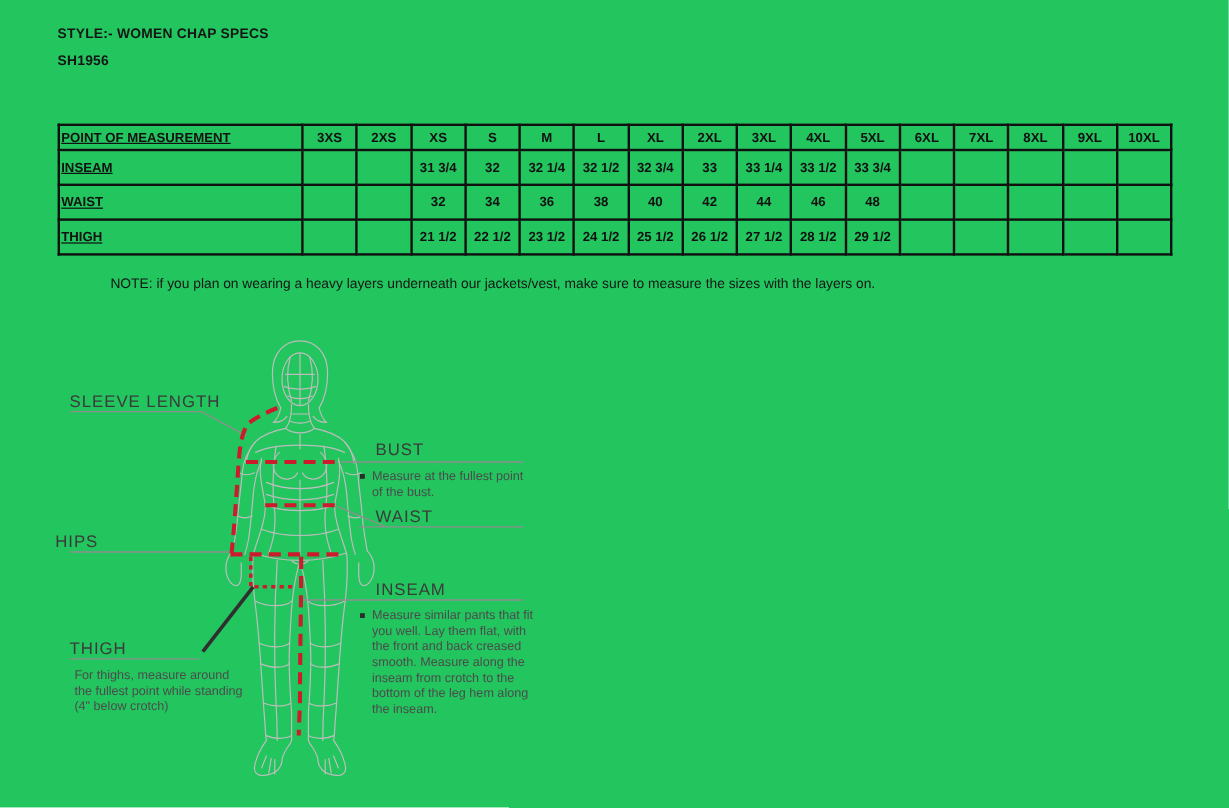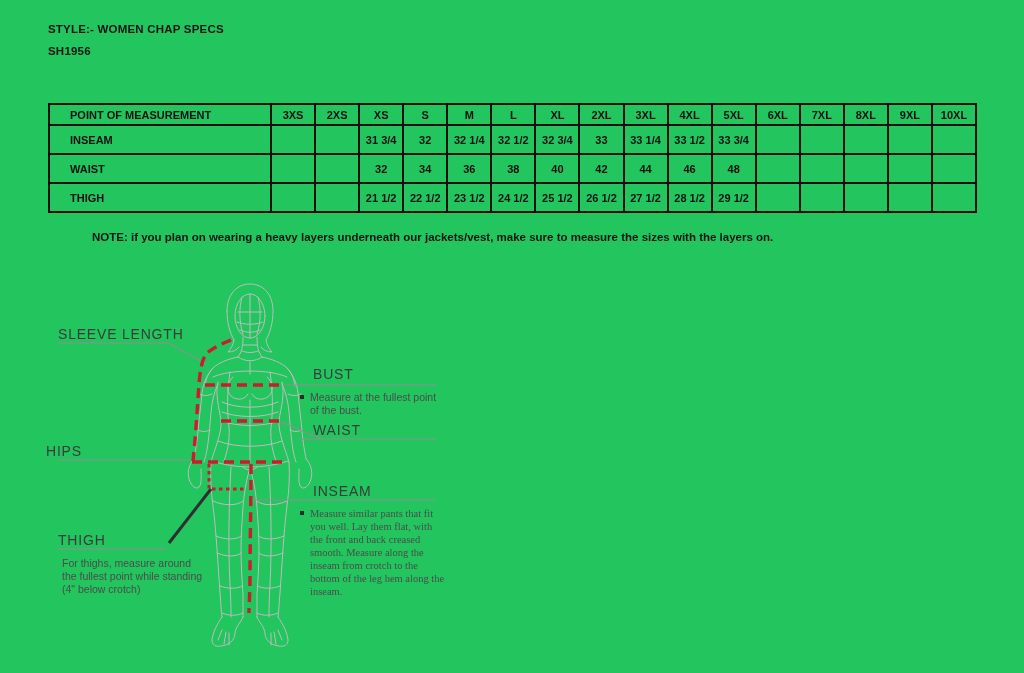--- a/index.html
+++ b/index.html
@@ -8,23 +8,23 @@
   
   .title-line{position:absolute;left:48px;font-size:11.5px;font-weight:bold;color:#151515;letter-spacing:.2px;}
   #style-line{top:23px;}
   #style-code{top:45px;}
   
   table.size-table{position:absolute;left:48px;top:103px;width:929px;border-collapse:collapse;table-layout:fixed;}
   .size-table th,.size-table td{border:2px solid #101010;font-size:11px;font-weight:bold;color:#111;
         text-align:center;vertical-align:middle;padding:0 2px;white-space:nowrap;overflow:hidden;}
   .size-table thead th{height:19px;}
   .size-table tbody th,.size-table tbody td{height:27px;}
-  .size-table .pom{width:198px;text-align:left;padding-left:20px;}
-  
-  .note-line{position:absolute;left:48px;top:231px;font-size:11.5px;font-weight:bold;color:#151515;padding-left:44px;}
+  .size-table .pom{width:198px;text-align:left;padding-left:1px;text-decoration:underline;}
+  
+  .note-line{position:absolute;left:48px;top:231px;font-size:11.5px;font-weight:normal;color:#151515;padding-left:44px;}
   
   :root{--red:#cc1b2c;--fig:#bdbdbd;--leader:#8f8f8f;}
   svg.diagram{position:absolute;left:0;top:0;pointer-events:none;}
   .fig{fill:none;stroke:var(--fig);stroke-width:1;stroke-linecap:round;}
   .red{fill:none;stroke:var(--red);stroke-width:3.4;stroke-dasharray:10 6;}
   .red-fine{fill:none;stroke:var(--red);stroke-width:3;stroke-dasharray:3.5 3.5;}
   .leader{fill:none;stroke:var(--leader);stroke-width:1.1;}
   .leader-thick{fill:none;stroke:#2f2f2f;stroke-width:3;}
   .m-label{position:absolute;}
   .m-title{font-size:14px;letter-spacing:.8px;color:#3b3b3b;font-weight:normal;}
@@ -186,18 +186,18 @@
 
   <div class="m-label m-title" style="left:313px;top:366px;">BUST</div>
   <div class="m-desc" style="left:300px;top:391px;width:140px;">
     <span class="bullet"></span>
     <span>Measure at the fullest point of the bust.</span>
   </div>
 
   <div class="m-label m-title" style="left:313px;top:422px;">WAIST</div>
 
   <div class="m-label m-title" style="left:313px;top:483px;">INSEAM</div>
-  <div class="m-desc" style="left:300px;top:507px;width:145px;font-family:Liberation Serif, serif;">
+  <div class="m-desc" style="left:300px;top:507px;width:145px;">
     <span class="bullet"></span>
     <span>Measure similar pants that fit you well. Lay them flat, with the front and back creased smooth. Measure along the inseam from crotch to the bottom of the leg hem along the inseam.</span>
   </div>
 
 </div>
 
 </body></html>

